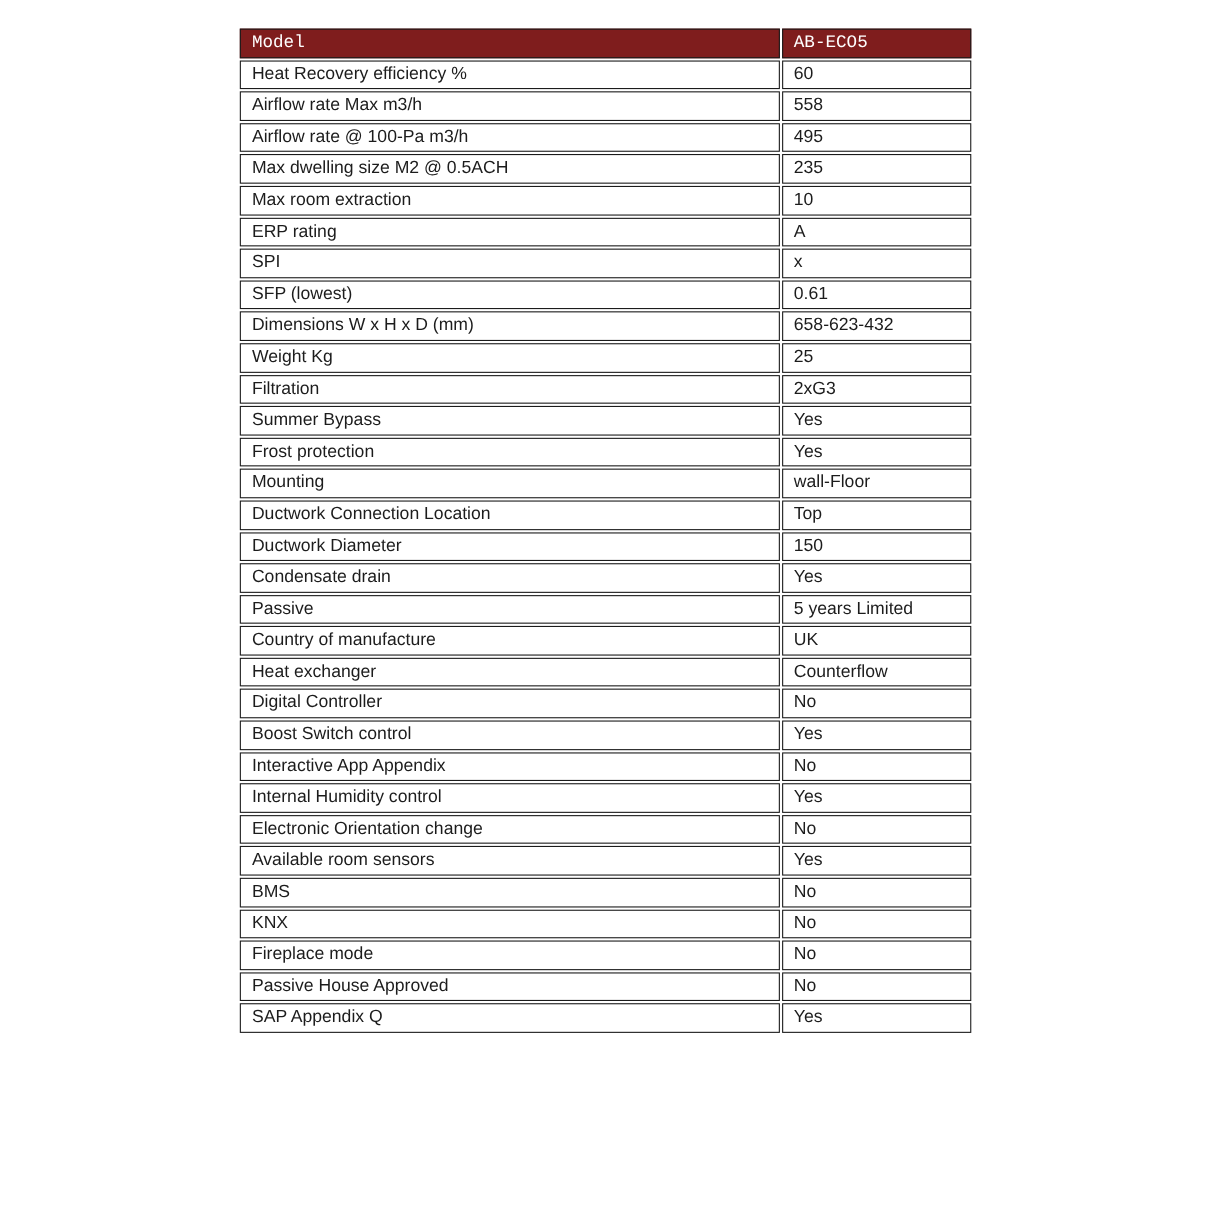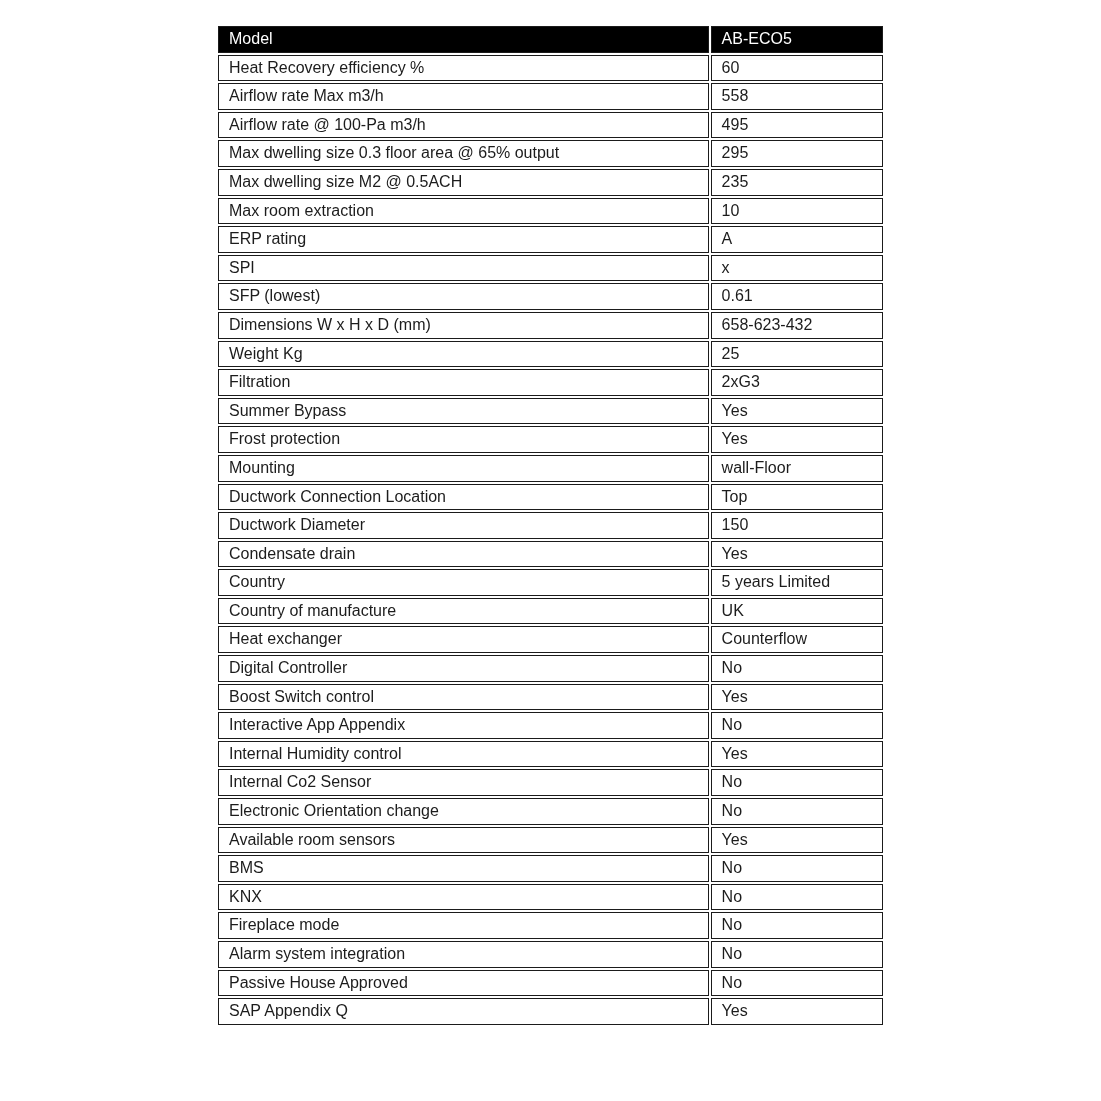--- a/index.html
+++ b/index.html
@@ -31,22 +31,23 @@
     padding: 0 10px;
     height: 24.6px;
     line-height: 24.6px;
     font-size: 16px;
     text-align: left;
     font-weight: 400;
     white-space: nowrap;
     overflow: hidden;
   }
   th.hdr {
-    background: #000000;
+    background: #7f1d1d;
     color: #ffffff;
+    font-family: Liberation Mono, monospace;
   }
   td {
     color: #1c1c1c;
     background: #ffffff;
   }
 </style>
 </head>
 <body>
 
 <div class="page">
@@ -70,24 +71,20 @@
   <tr class="spec-row">
     <td class="lbl">Airflow rate Max m3/h</td>
     <td class="val">558</td>
   </tr>
 
   <tr class="spec-row">
     <td class="lbl">Airflow rate @ 100-Pa m3/h</td>
     <td class="val">495</td>
   </tr>
 
-  <tr class="spec-row">
-    <td class="lbl">Max dwelling size 0.3 floor area @ 65% output</td>
-    <td class="val">295</td>
-  </tr>
 
   <tr class="spec-row">
     <td class="lbl">Max dwelling size M2 @ 0.5ACH</td>
     <td class="val">235</td>
   </tr>
 
   <tr class="spec-row">
     <td class="lbl">Max room extraction</td>
     <td class="val">10</td>
   </tr>
@@ -148,21 +145,21 @@
     <td class="lbl">Ductwork Diameter</td>
     <td class="val">150</td>
   </tr>
 
   <tr class="spec-row">
     <td class="lbl">Condensate drain</td>
     <td class="val">Yes</td>
   </tr>
 
   <tr class="spec-row">
-    <td class="lbl">Country</td>
+    <td class="lbl">Passive</td>
     <td class="val">5 years Limited</td>
   </tr>
 
   <tr class="spec-row">
     <td class="lbl">Country of manufacture</td>
     <td class="val">UK</td>
   </tr>
 
   <tr class="spec-row">
     <td class="lbl">Heat exchanger</td>
@@ -182,24 +179,20 @@
   <tr class="spec-row">
     <td class="lbl">Interactive App Appendix</td>
     <td class="val">No</td>
   </tr>
 
   <tr class="spec-row">
     <td class="lbl">Internal Humidity control</td>
     <td class="val">Yes</td>
   </tr>
 
-  <tr class="spec-row">
-    <td class="lbl">Internal Co2 Sensor</td>
-    <td class="val">No</td>
-  </tr>
 
   <tr class="spec-row">
     <td class="lbl">Electronic Orientation change</td>
     <td class="val">No</td>
   </tr>
 
   <tr class="spec-row">
     <td class="lbl">Available room sensors</td>
     <td class="val">Yes</td>
   </tr>
@@ -212,24 +205,20 @@
   <tr class="spec-row">
     <td class="lbl">KNX</td>
     <td class="val">No</td>
   </tr>
 
   <tr class="spec-row">
     <td class="lbl">Fireplace mode</td>
     <td class="val">No</td>
   </tr>
 
-  <tr class="spec-row">
-    <td class="lbl">Alarm system integration</td>
-    <td class="val">No</td>
-  </tr>
 
   <tr class="spec-row">
     <td class="lbl">Passive House Approved</td>
     <td class="val">No</td>
   </tr>
 
   <tr class="spec-row">
     <td class="lbl">SAP Appendix Q</td>
     <td class="val">Yes</td>
   </tr>

